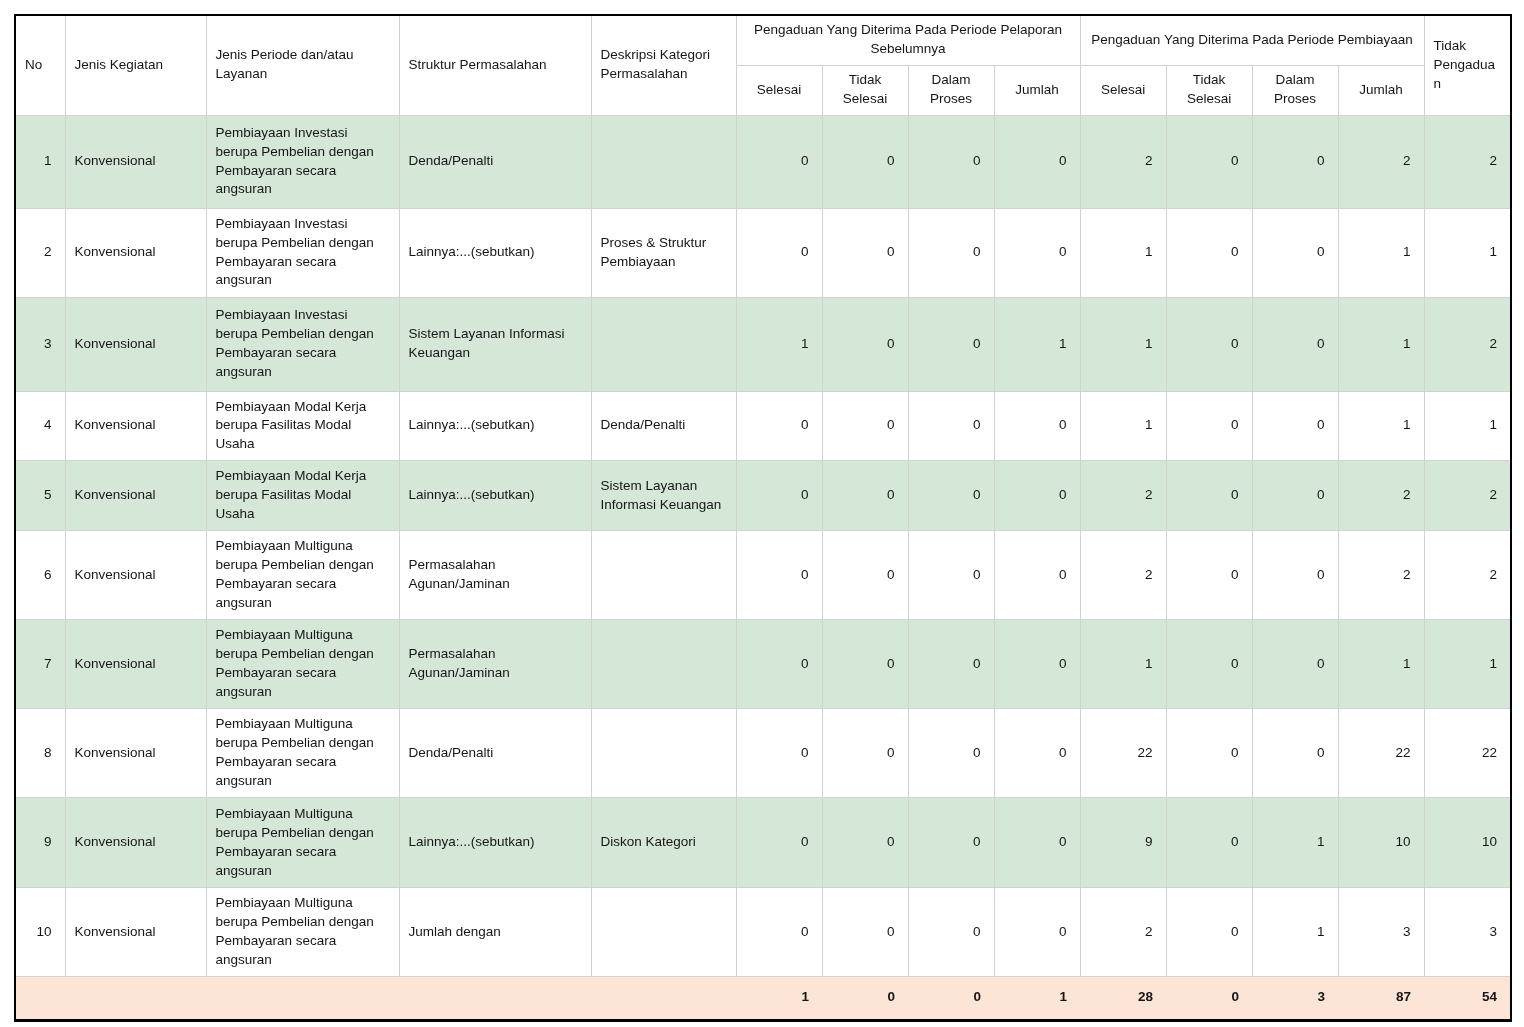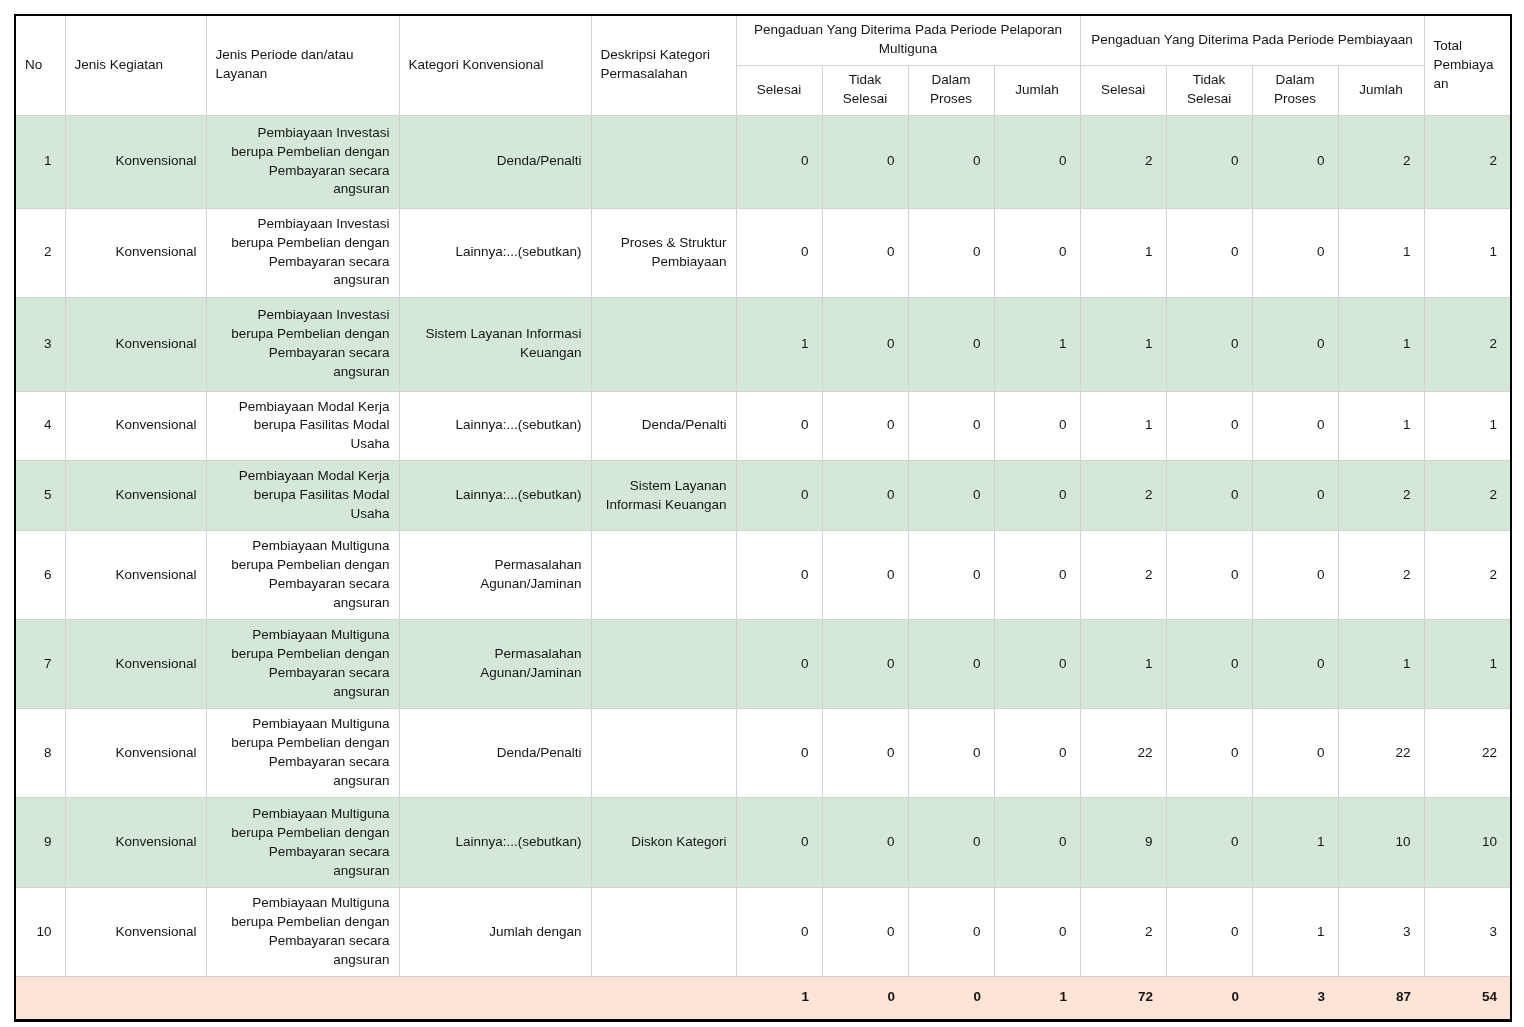--- a/index.html
+++ b/index.html
@@ -15,21 +15,21 @@
   th,td{
     border:1px solid #d2d2d2;
     font-size:13.5px;font-weight:normal;line-height:1.4;
     padding:4px 9px;vertical-align:middle;word-wrap:break-word;
   }
   thead tr.h1{height:50px;}
   thead tr.h2{height:50px;}
   th.th-left{text-align:left;}
   th.th-center{text-align:center;}
   td.no-cell{text-align:right;padding-right:13px;}
-  td.text-cell{text-align:right;padding-top:6px;padding-bottom:6px;}
+  td.text-cell{text-align:left;padding-top:6px;padding-bottom:6px;}
   td.num-cell{text-align:right;padding-right:13px;}
   tr.green td{background:#d5e8d8;}
   tr.white td{background:#ffffff;}
   tfoot tr{height:44px;}
   tfoot td{
     background:#fce4d6;font-weight:bold;
     border-left:none;border-right:none;border-bottom:none;
     border-top:1px solid #c9c9c9;
   }
 </style>
@@ -52,25 +52,25 @@
         <col style="width:86px">
         <col style="width:86px">
         <col style="width:86px">
       <col style="width:87px">
     </colgroup>
     <thead>
       <tr class="h1">
         <th rowspan="2" class="th-left">No</th>
         <th rowspan="2" class="th-left">Jenis Kegiatan</th>
         <th rowspan="2" class="th-left">Jenis Periode dan/atau Layanan</th>
-        <th rowspan="2" class="th-left">Kategori Konvensional</th>
+        <th rowspan="2" class="th-left">Struktur Permasalahan</th>
         <th rowspan="2" class="th-left">Deskripsi Kategori Permasalahan</th>
-        <th colspan="4" class="th-center">Pengaduan Yang Diterima Pada Periode Pelaporan Multiguna</th>
+        <th colspan="4" class="th-center">Pengaduan Yang Diterima Pada Periode Pelaporan Sebelumnya</th>
         <th colspan="4" class="th-center">Pengaduan Yang Diterima Pada Periode Pembiayaan</th>
-        <th rowspan="2" class="th-left">Total Pembiayaan</th>
+        <th rowspan="2" class="th-left">Tidak Pengaduan</th>
       </tr>
       <tr class="h2">
         <th class="th-center">Selesai</th>
         <th class="th-center">Tidak Selesai</th>
         <th class="th-center">Dalam Proses</th>
         <th class="th-center">Jumlah</th>
         <th class="th-center">Selesai</th>
         <th class="th-center">Tidak Selesai</th>
         <th class="th-center">Dalam Proses</th>
         <th class="th-center">Jumlah</th>
@@ -238,21 +238,21 @@
           <td class="num-cell">3</td>
         </tr>
       </tbody>
     <tfoot>
       <tr>
         <td colspan="5"></td>
         <td class="num-cell">1</td>
         <td class="num-cell">0</td>
         <td class="num-cell">0</td>
         <td class="num-cell">1</td>
-        <td class="num-cell">72</td>
+        <td class="num-cell">28</td>
         <td class="num-cell">0</td>
         <td class="num-cell">3</td>
         <td class="num-cell">87</td>
         <td class="num-cell">54</td>
       </tr>
     </tfoot>
   </table>
 </div>
 
 </body></html>

